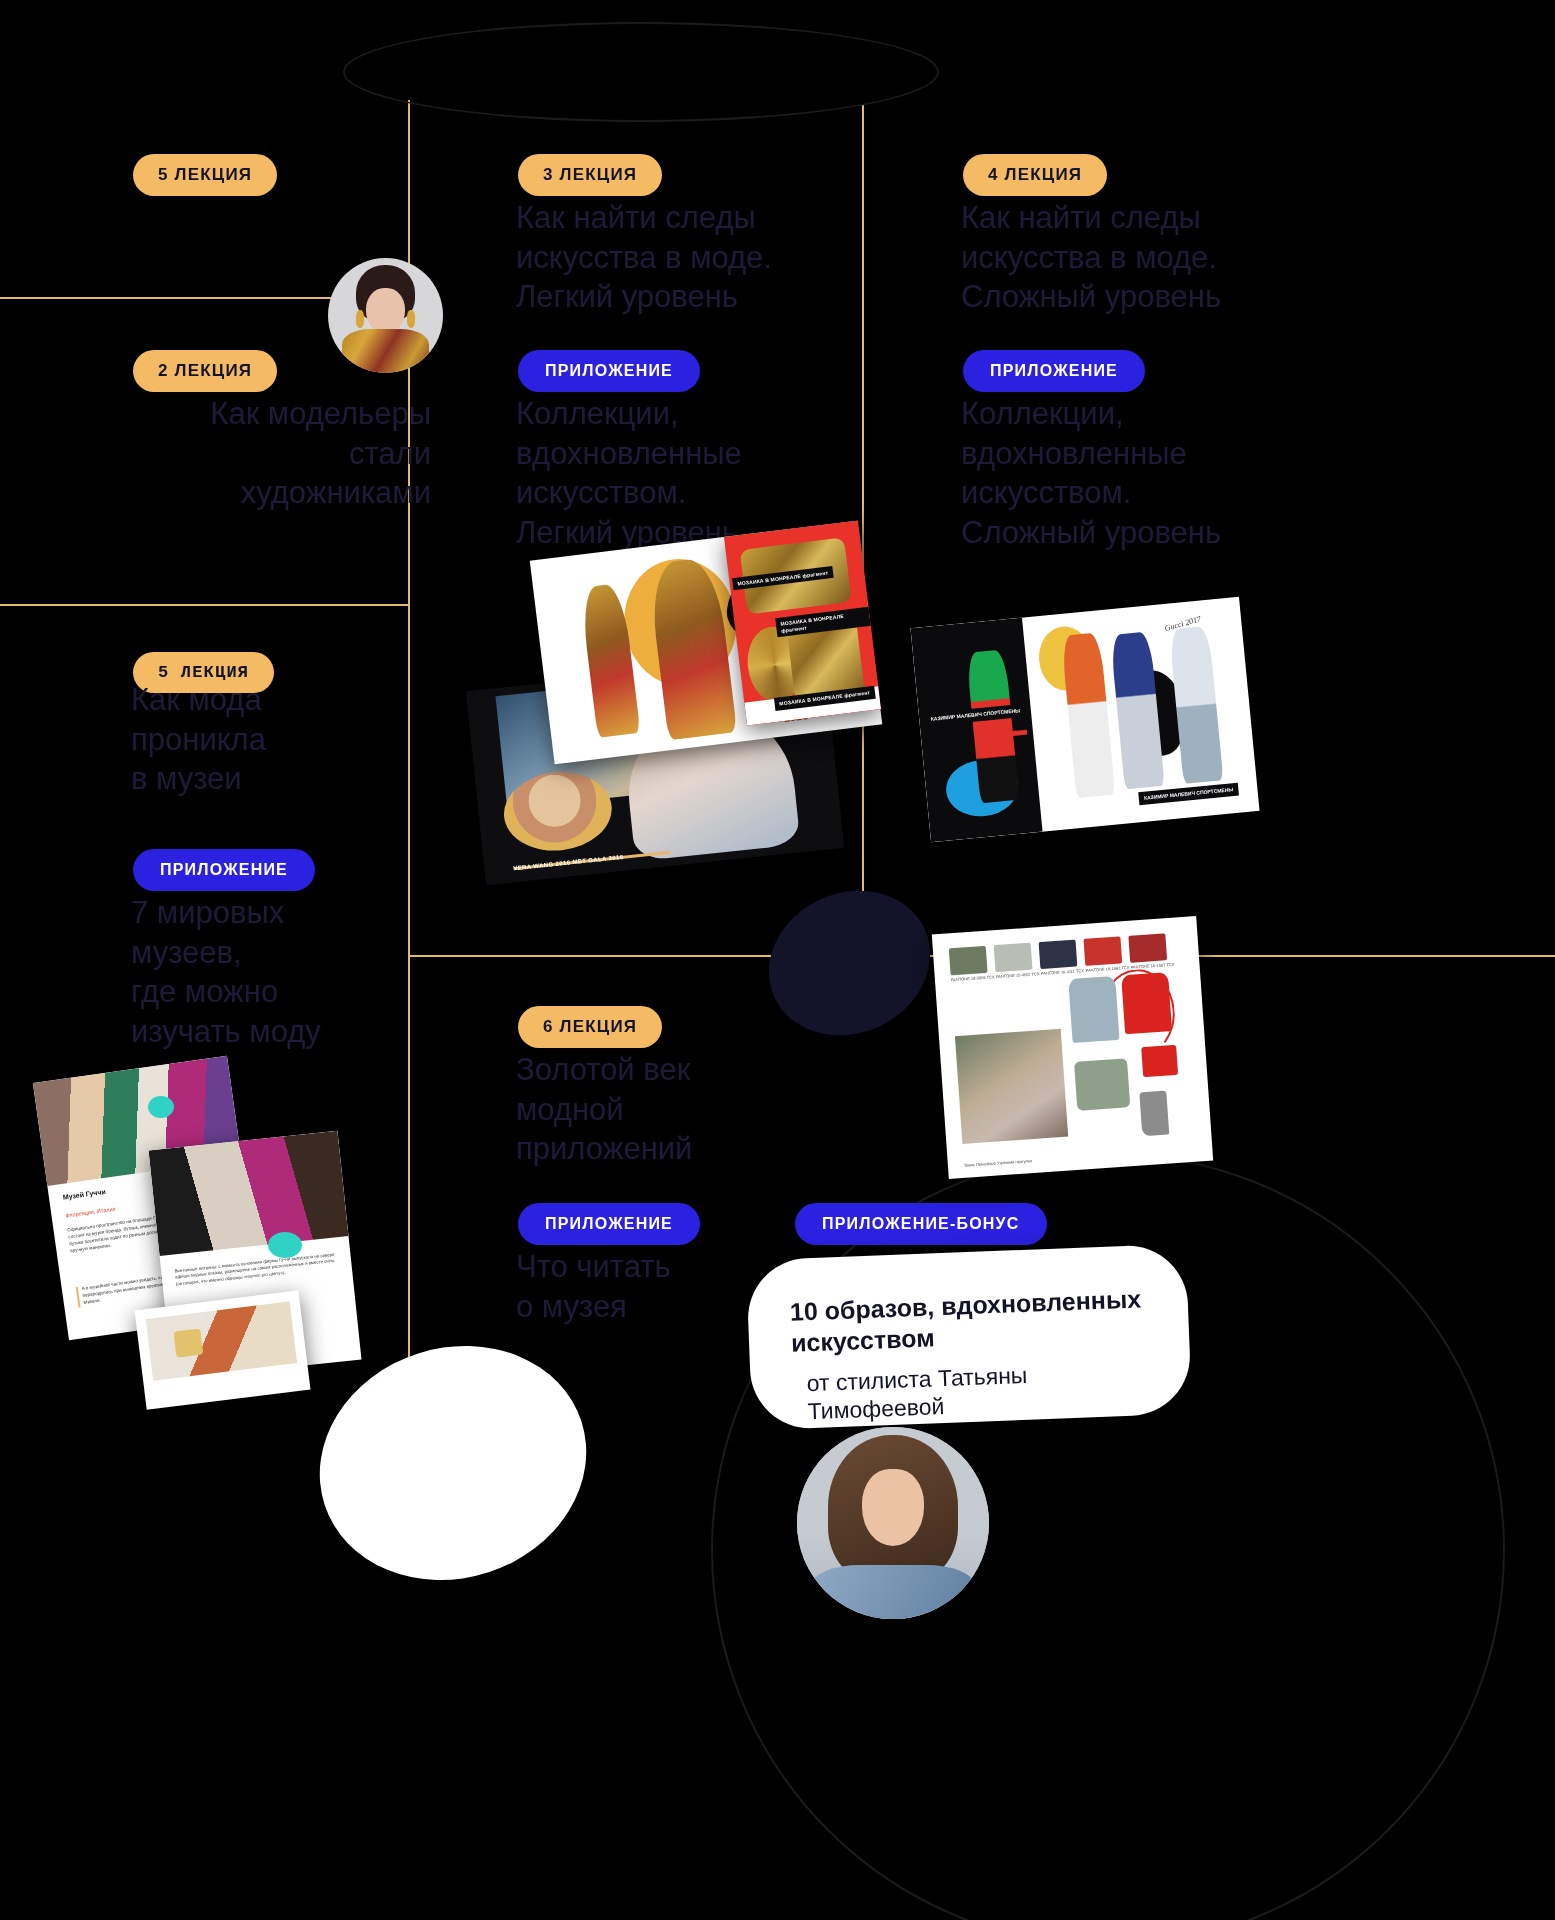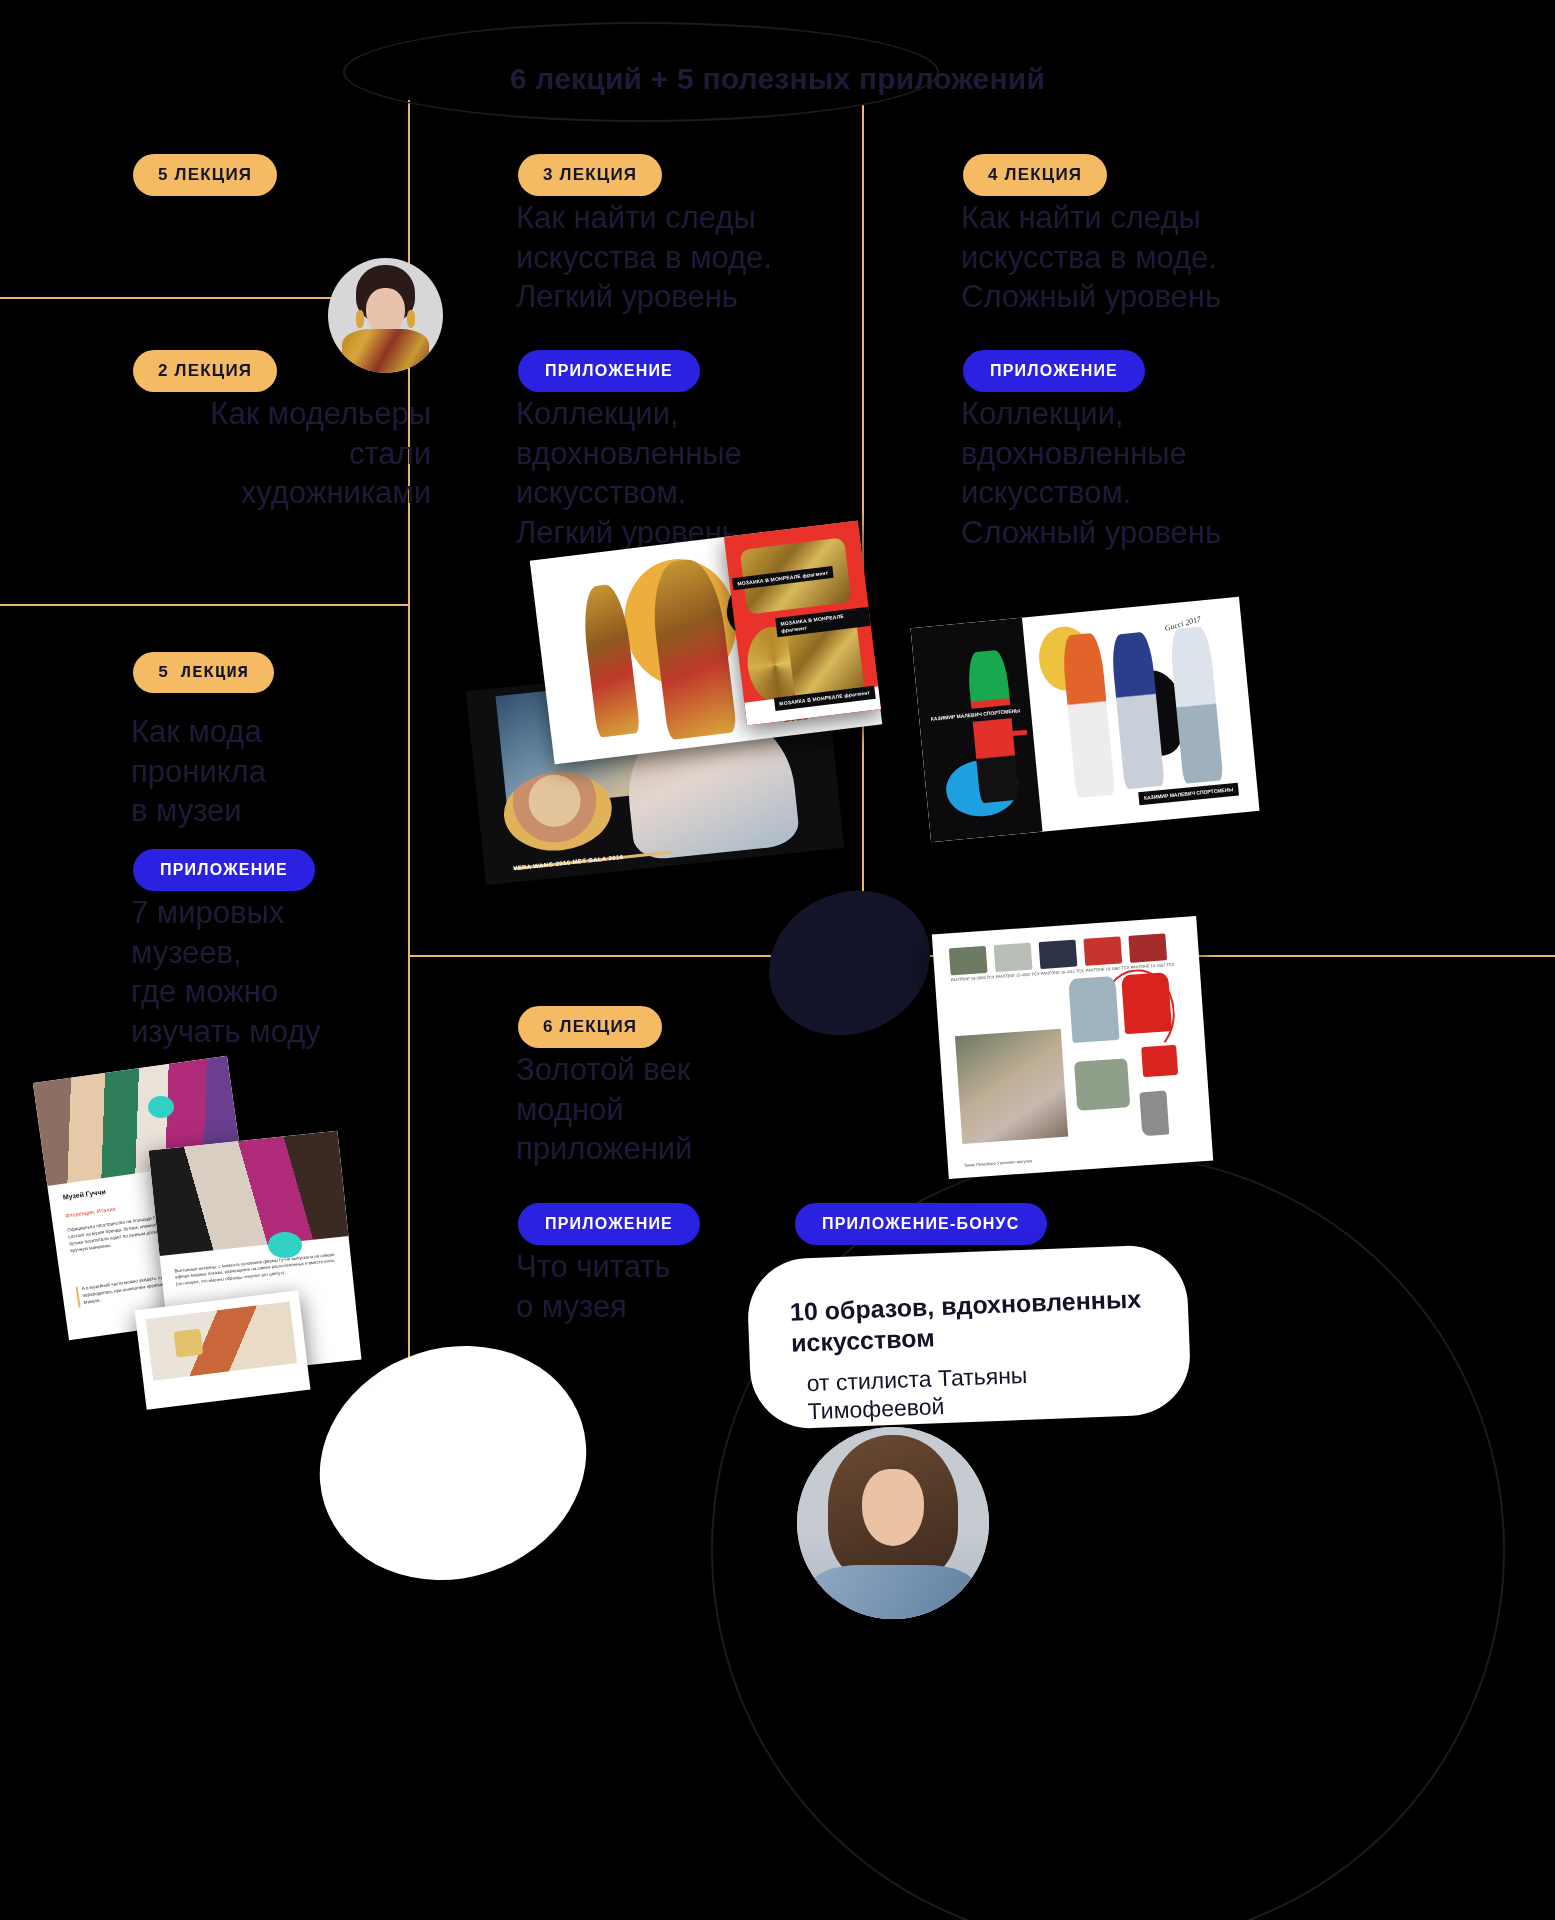--- a/index.html
+++ b/index.html
@@ -187,21 +187,20 @@
   <div class="line" style="left:408px;top:100px;width:2px;height:1290px;"></div>
   <div class="line" style="left:862px;top:104px;width:2px;height:852px;"></div>
   <div class="line" style="left:0px;top:297px;width:410px;height:2px;"></div>
   <div class="line" style="left:0px;top:604px;width:410px;height:2px;"></div>
   <div class="line" style="left:408px;top:955px;width:1147px;height:2px;"></div>
 
   <div class="ellipse-outline" style="left:343px;top:22px;width:592px;height:96px;"></div>
 
   <div class="ellipse-outline" style="left:711px;top:1153px;width:790px;height:790px;"></div>
 
-  <div class="hero-title">6 лекций + 5 полезных приложений</div>
 
   <div class="navyblob" style="left:767px;top:893px;width:165px;height:140px;transform:rotate(-24deg);"></div>
   <div class="navyblob" style="left:1150px;top:1420px;width:60px;height:40px;transform:rotate(18deg);opacity:0;"></div>
 
   <div style="position:absolute;left:318px;top:1348px;width:270px;height:230px;background:#FFFFFF;border-radius:50%;transform:rotate(-18deg);"></div>
 
   <div class="badge lecture" style="left:133px;top:154px;">5 ЛЕКЦИЯ</div>
 
   <div class="badge lecture" style="left:133px;top:350px;">2 ЛЕКЦИЯ</div>
   <div class="item-title" style="left:131px;top:394px;width:300px;text-align:right;">Как модельеры
@@ -232,21 +231,21 @@
 искусства в моде.
 Сложный уровень</div>
 
   <div class="badge app" style="left:963px;top:350px;">ПРИЛОЖЕНИЕ</div>
   <div class="item-title" style="left:961px;top:394px;width:360px;">Коллекции,
 вдохновленные
 искусством.
 Сложный уровень</div>
 
   <div class="badge lecture" style="left:133px;top:652px;font-family:Liberation Mono, monospace;">5 ЛЕКЦИЯ</div>
-  <div class="item-title" style="left:131px;top:712px;width:300px;">Как мода
+  <div class="item-title" style="left:131px;top:680px;width:300px;">Как мода
 проникла
 в музеи</div>
 
   <div class="badge app" style="left:133px;top:849px;">ПРИЛОЖЕНИЕ</div>
   <div class="item-title" style="left:131px;top:893px;width:300px;">7 мировых
 музеев,
 где можно
 изучать моду</div>
 
   <div class="badge lecture" style="left:518px;top:1006px;">6 ЛЕКЦИЯ</div>

